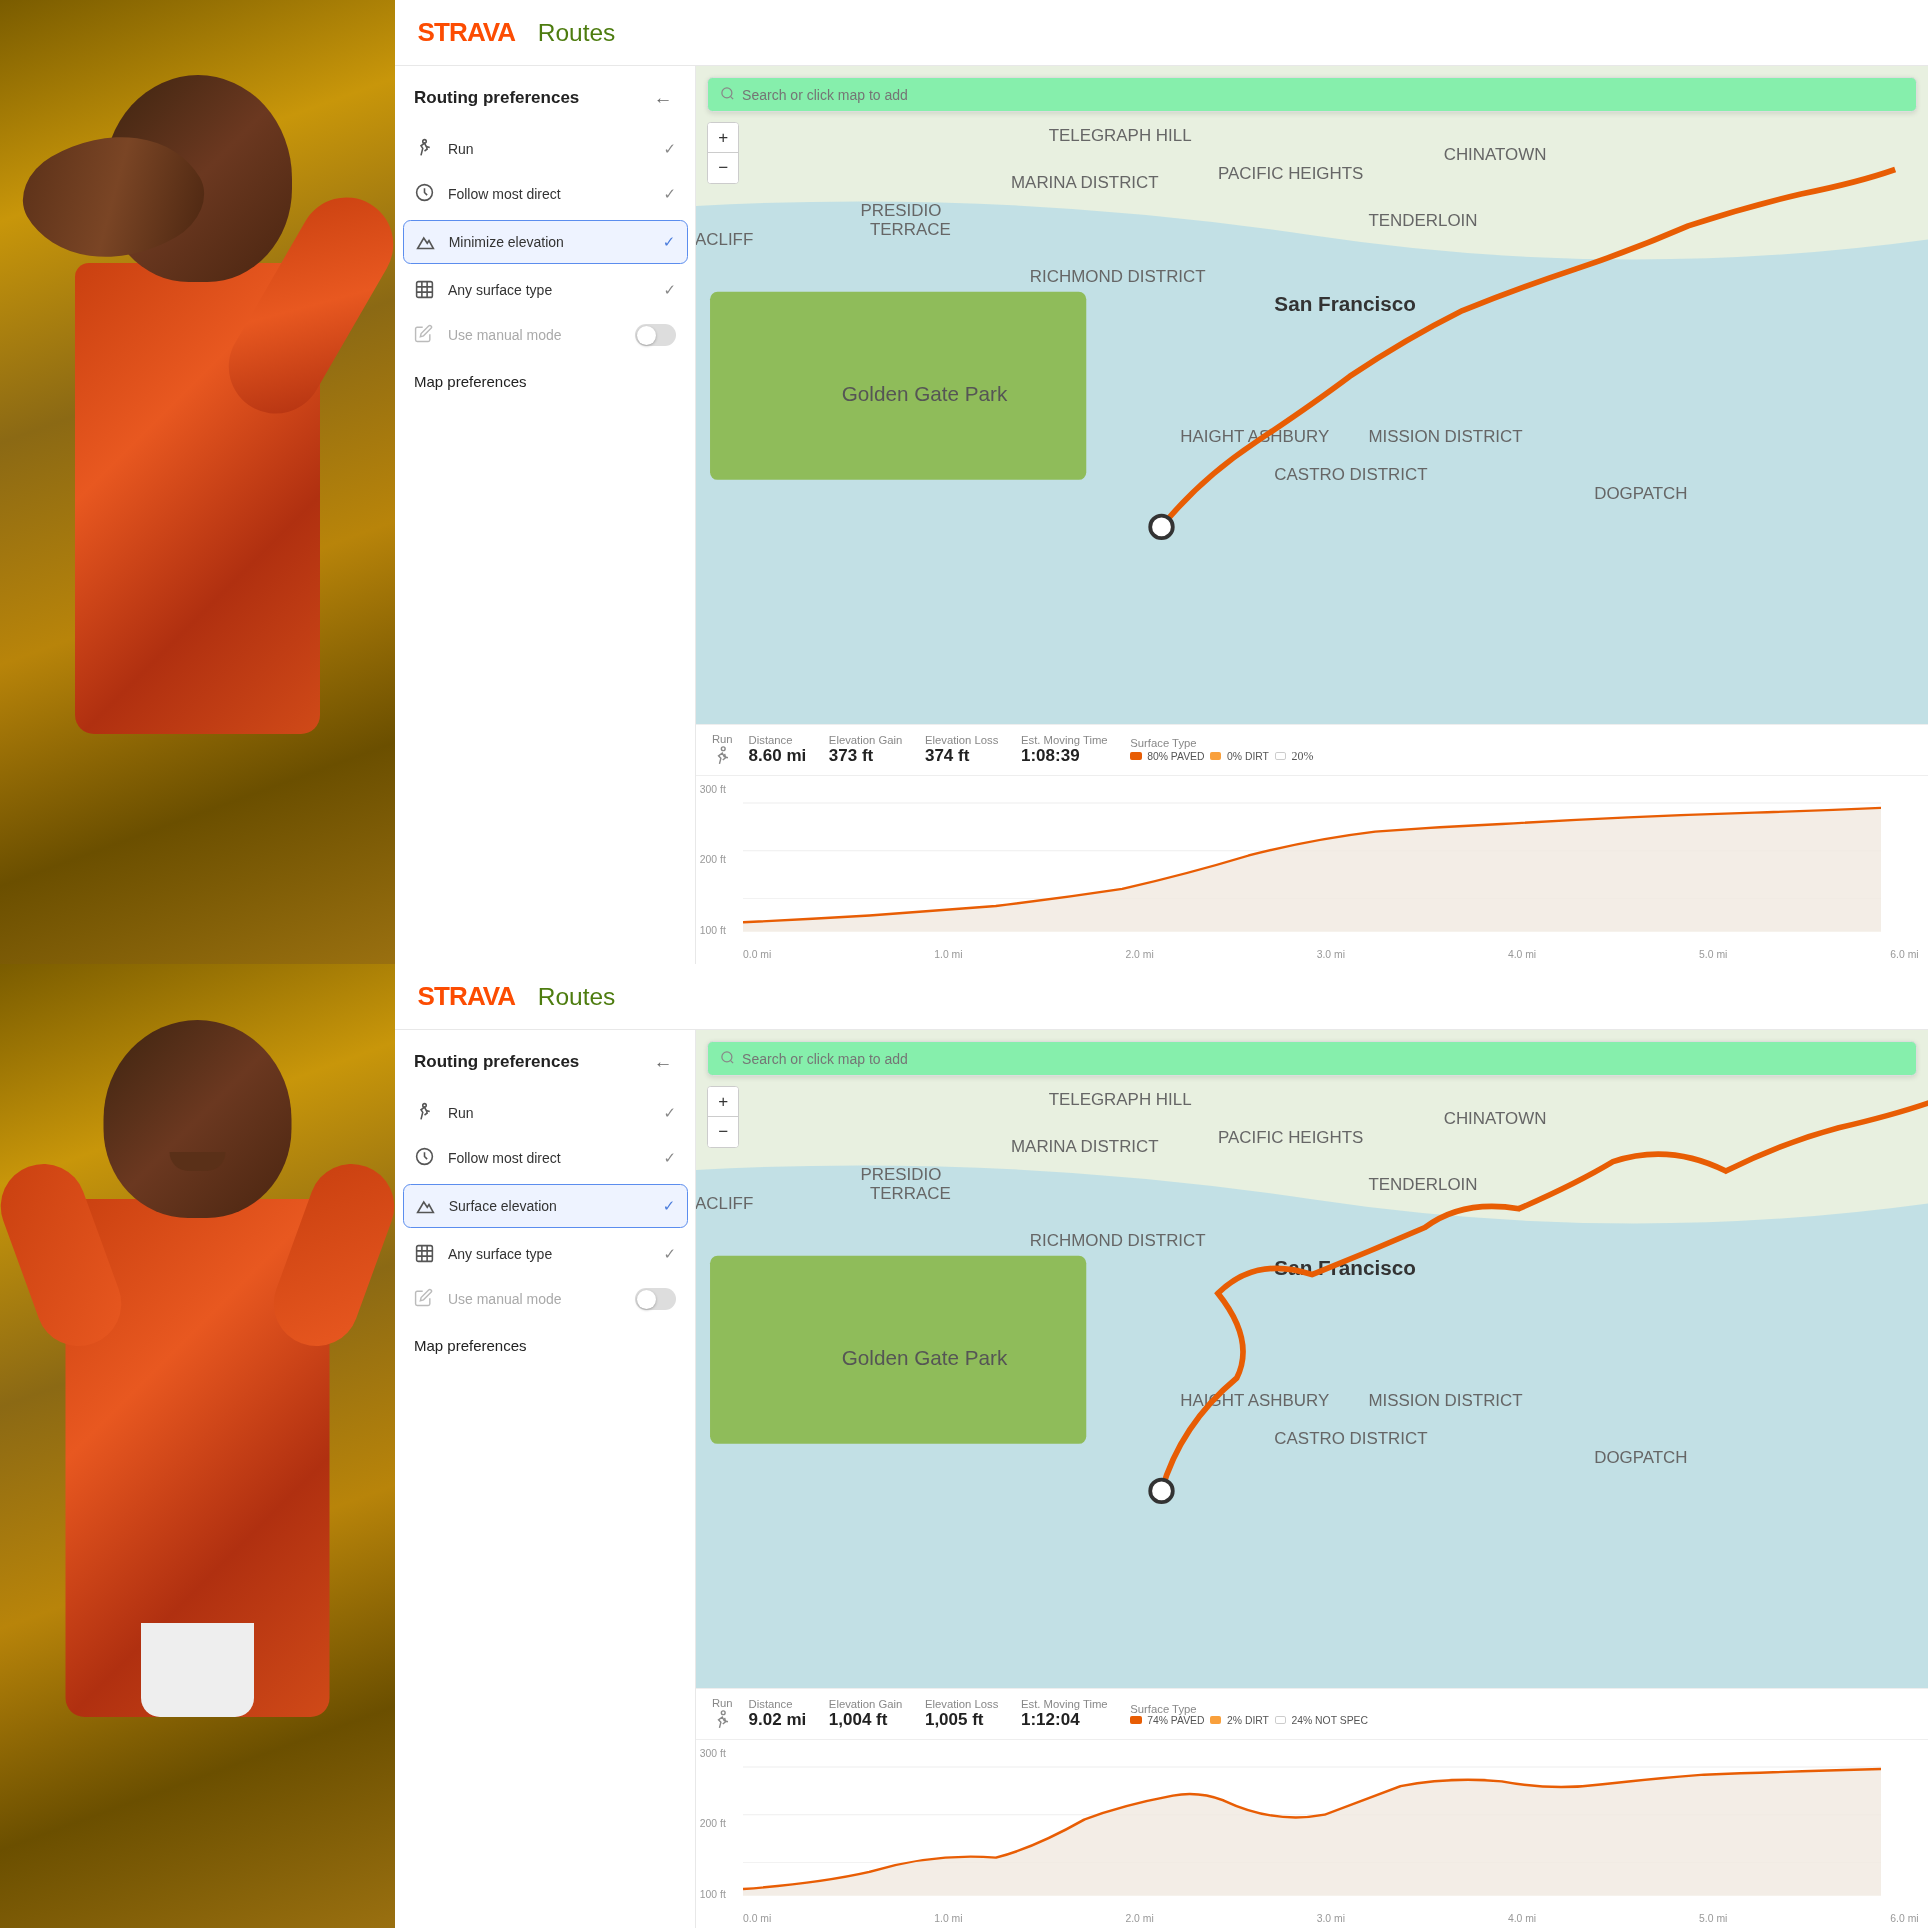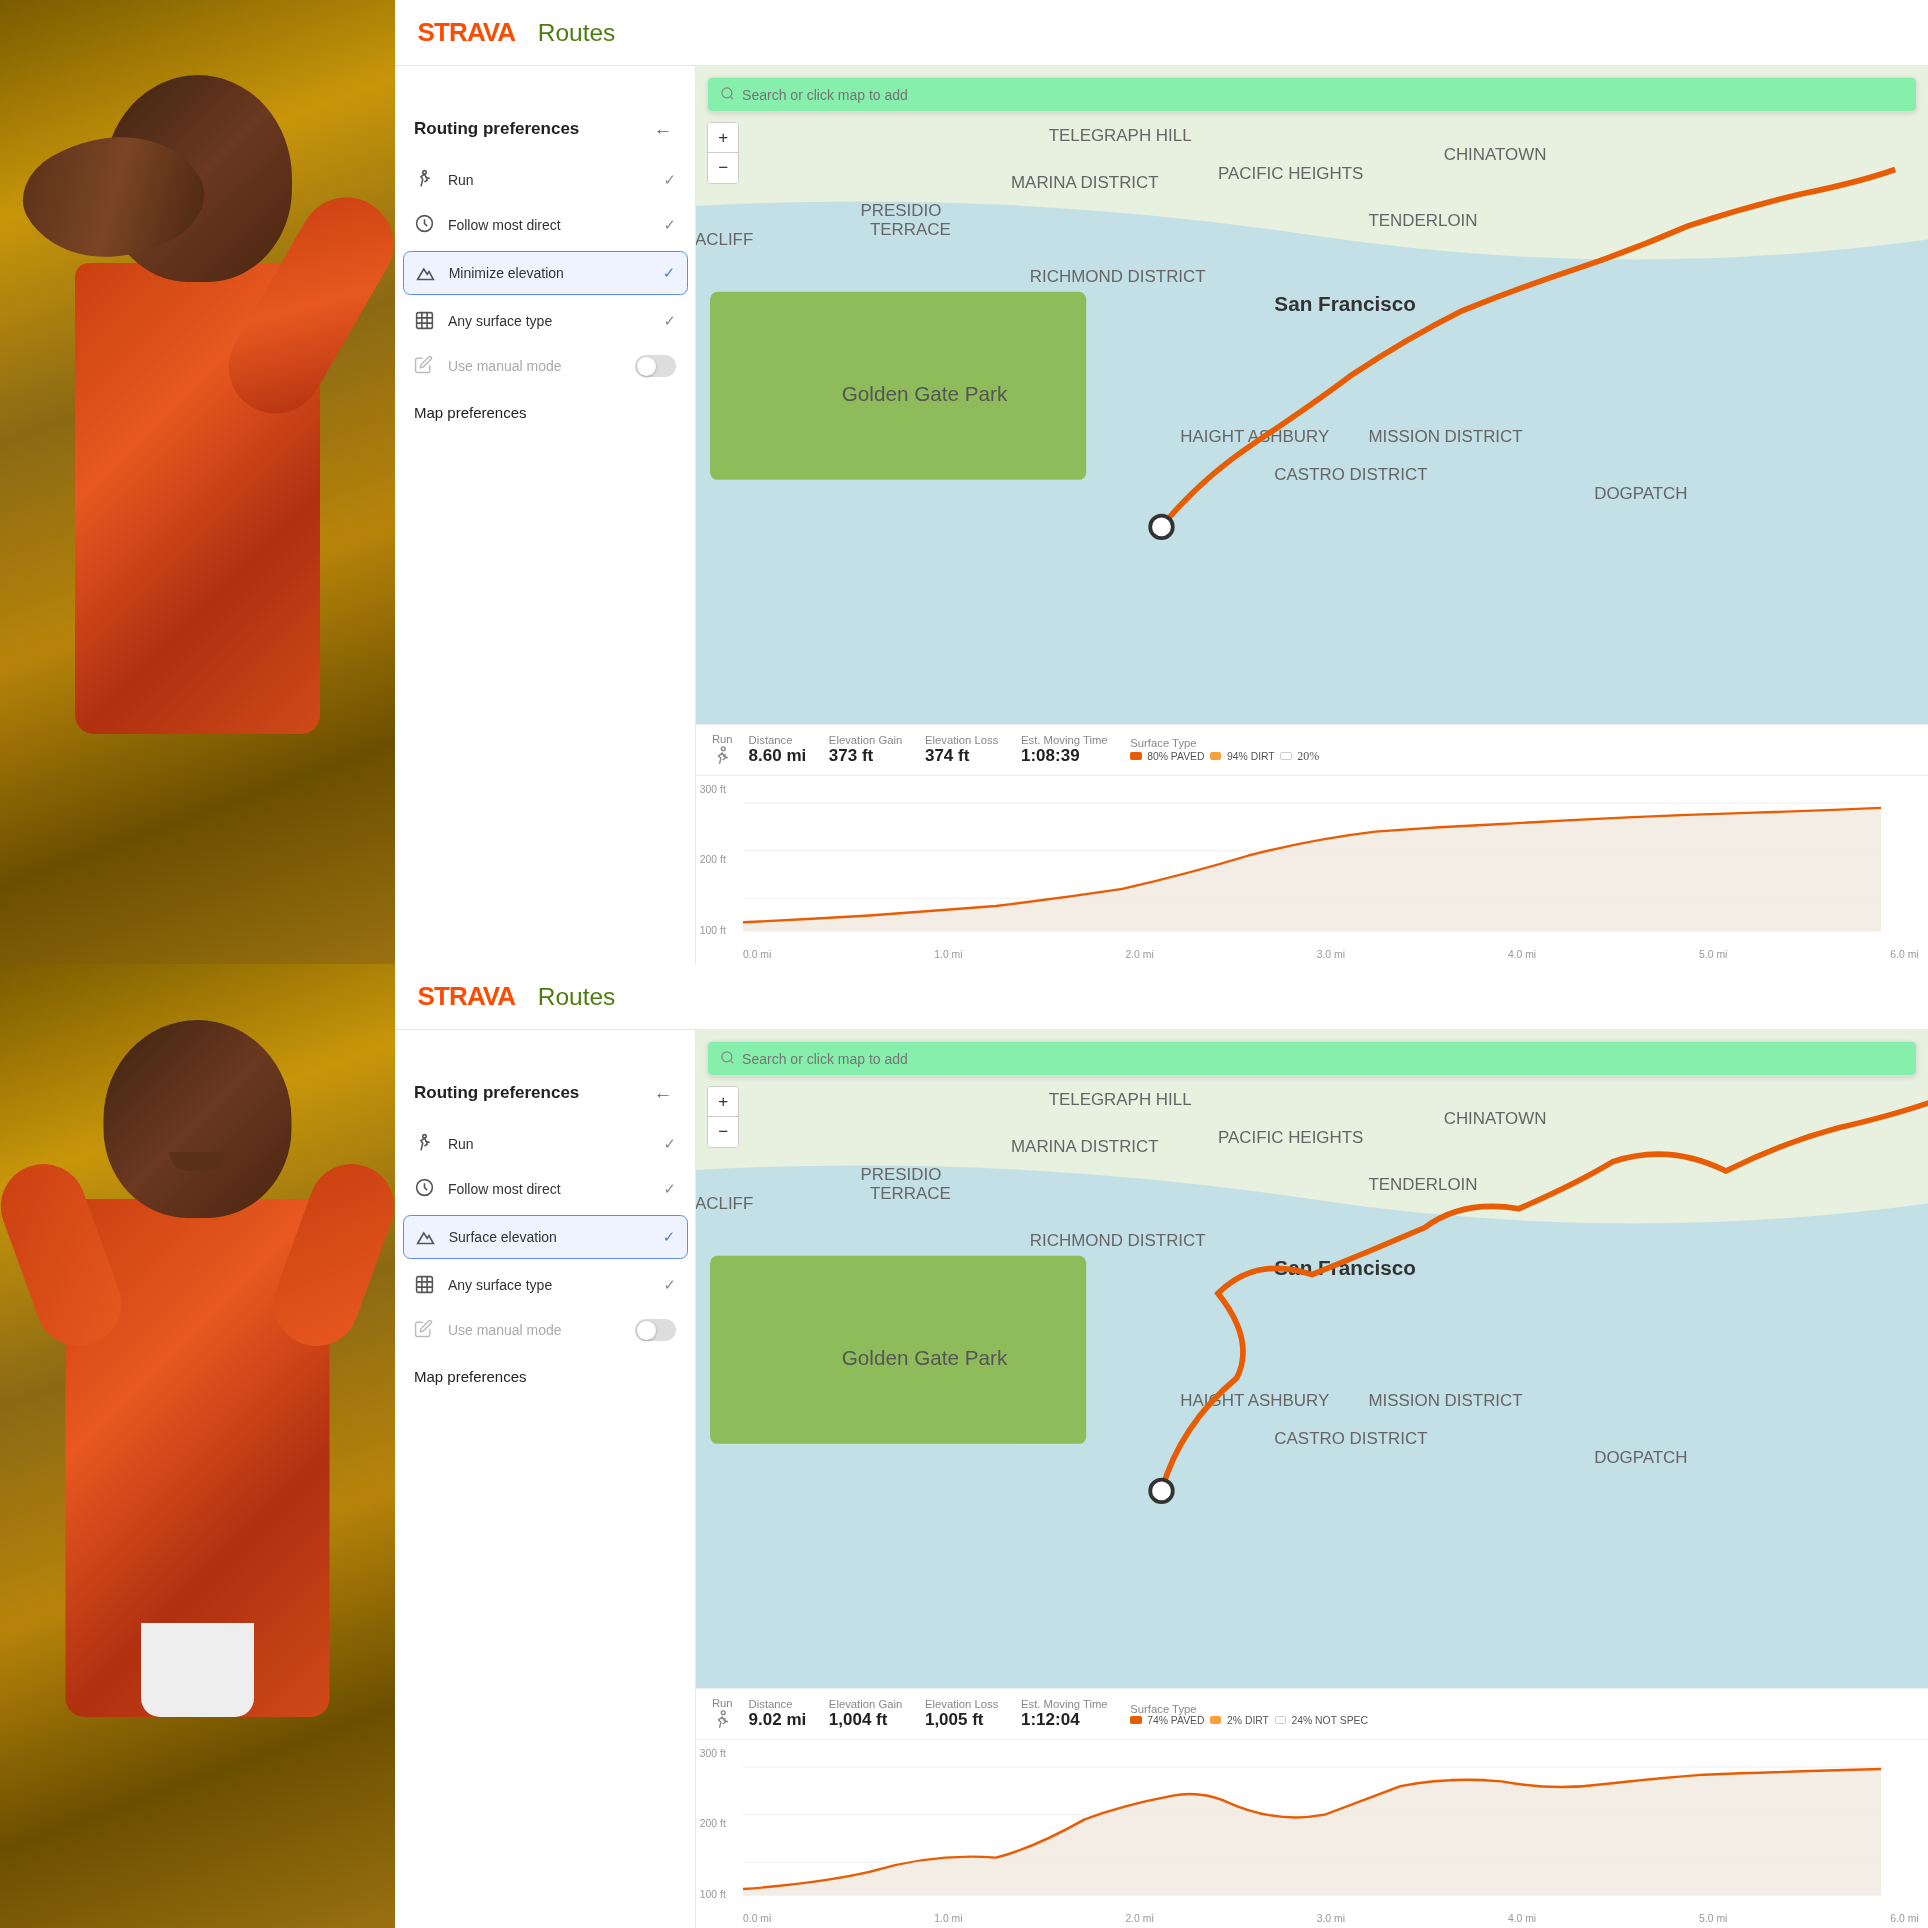--- a/index.html
+++ b/index.html
@@ -19,21 +19,21 @@
     .strava-header { display: flex; align-items: center; padding: 17px 22.6px; border-bottom: 0.9px solid #e8e8e8; background: #fff; gap: 15px; }
     .strava-logo { display: flex; align-items: center; gap: 3.8px; text-align: center; }
     .strava-logo-text { font-size: 26px; font-weight: 900; color: #FC4C02; letter-spacing: -0.9px; }
     .strava-routes-text { font-size: 24.5px; font-weight: 400; color: #4d7c0f; margin-left: 7.5px; }
 
     
     .strava-content { display: flex; flex: 1; overflow: hidden; }
 
     
     .sidebar { width: 301px; padding: 19px 0; border-right: 0.9px solid #e8e8e8; flex-shrink: 0; }
-    .sidebar-section-title { font-size: 17px; font-weight: 700; color: #222; padding: 0 19px 15px; display: flex; align-items: center; justify-content: space-between; margin-top: 31px; }
+    .sidebar-section-title { font-size: 17px; font-weight: 700; color: #222; padding: 0 19px 15px; display: flex; align-items: center; justify-content: space-between; }
     .back-btn { width: 26px; height: 26px; border: none; background: none; cursor: pointer; color: #666; font-size: 19px; display: flex; align-items: center; justify-content: center; }
 
     .pref-item { display: flex; align-items: center; padding: 11.3px 19px; gap: 11.3px; cursor: pointer; position: relative; }
     .pref-icon { width: 22.6px; height: 22.6px; color: #555; flex-shrink: 0; }
     .pref-label { font-size: 14px; color: #333; flex: 1; }
     .pref-check { color: #888; font-size: 15px; }
     .pref-check.blue { color: #4a7cdc; }
 
     .toggle-container { display: flex; align-items: center; padding: 11.3px 19px; gap: 11.3px; }
     .toggle-label { font-size: 14px; color: #aaa; flex: 1; }
@@ -250,21 +250,21 @@
           <div class="stat-item">
             <span class="stat-label">Est. Moving Time</span>
             <span class="stat-value">1:08:39</span>
           </div>
           <div class="stat-item">
             <span class="stat-label">Surface Type</span>
             <div class="surface-legend">
               <span class="legend-dot" style="background:#e85d04;"></span>
               <span style="font-size:10.4px;color:#555;">80% PAVED</span>
               <span class="legend-dot" style="background:#f9a03c;"></span>
-              <span style="font-size:10.4px;color:#555;">94% DIRT</span>
+              <span style="font-size:10.4px;color:#555;">0% DIRT</span>
               <span class="legend-dot" style="background:#fff;border:0.9px solid #ccc;"></span>
               <span style="font-size:12px;color:#555;font-family:Liberation Serif, serif;">20%</span>
             </div>
           </div>
         </div>
 
         <div class="elevation-chart" style="height:188px;position:relative;background:#fff;padding:7.5px 47px 28px 47px;overflow:hidden;">
           
           <div style="position:absolute;left:3.8px;top:7.5px;bottom:28px;display:flex;flex-direction:column;justify-content:space-between;">
             <span style="font-size:10.4px;color:#999;">300 ft</span>

